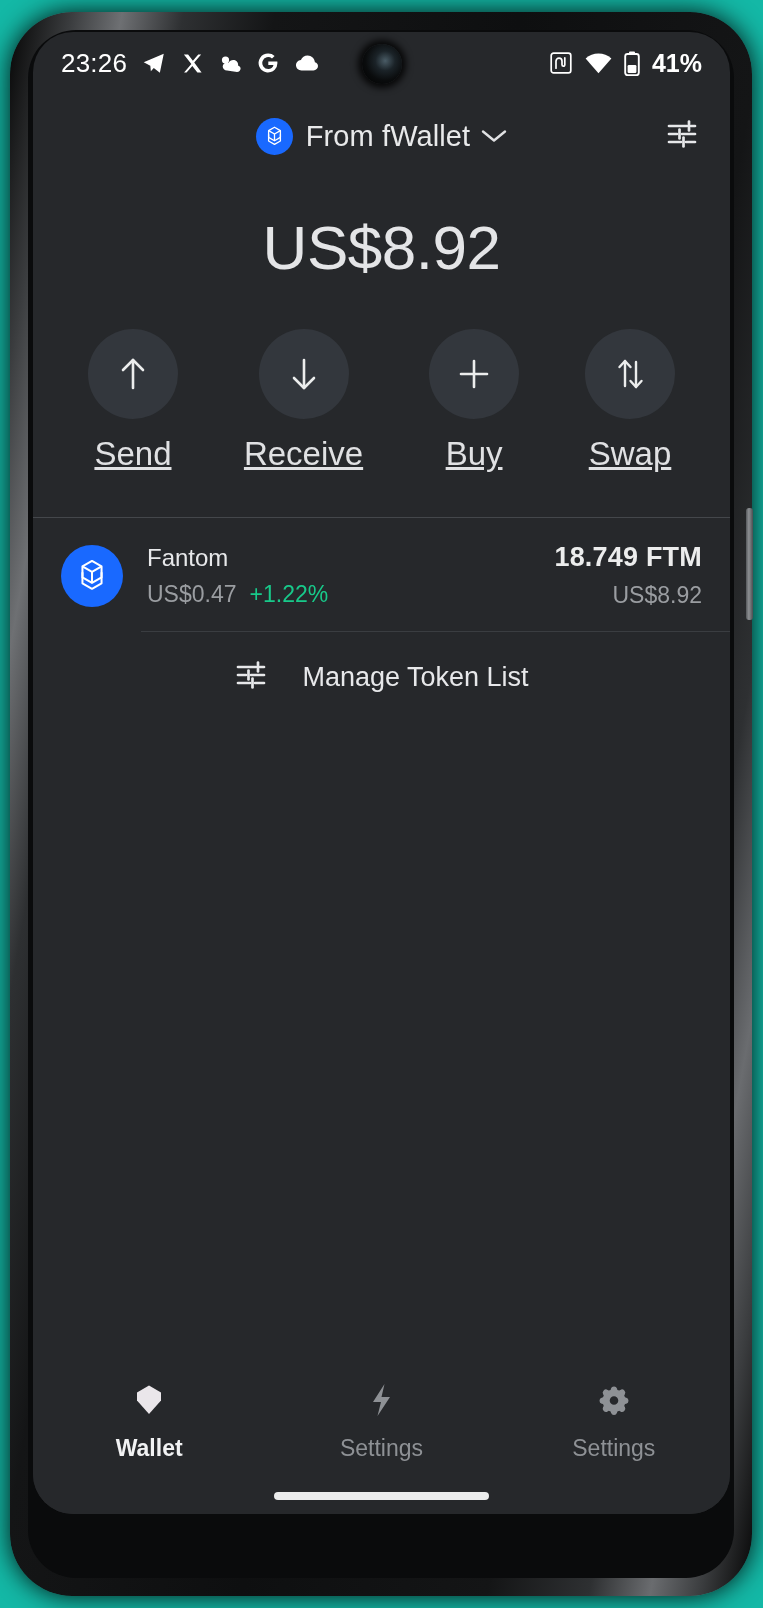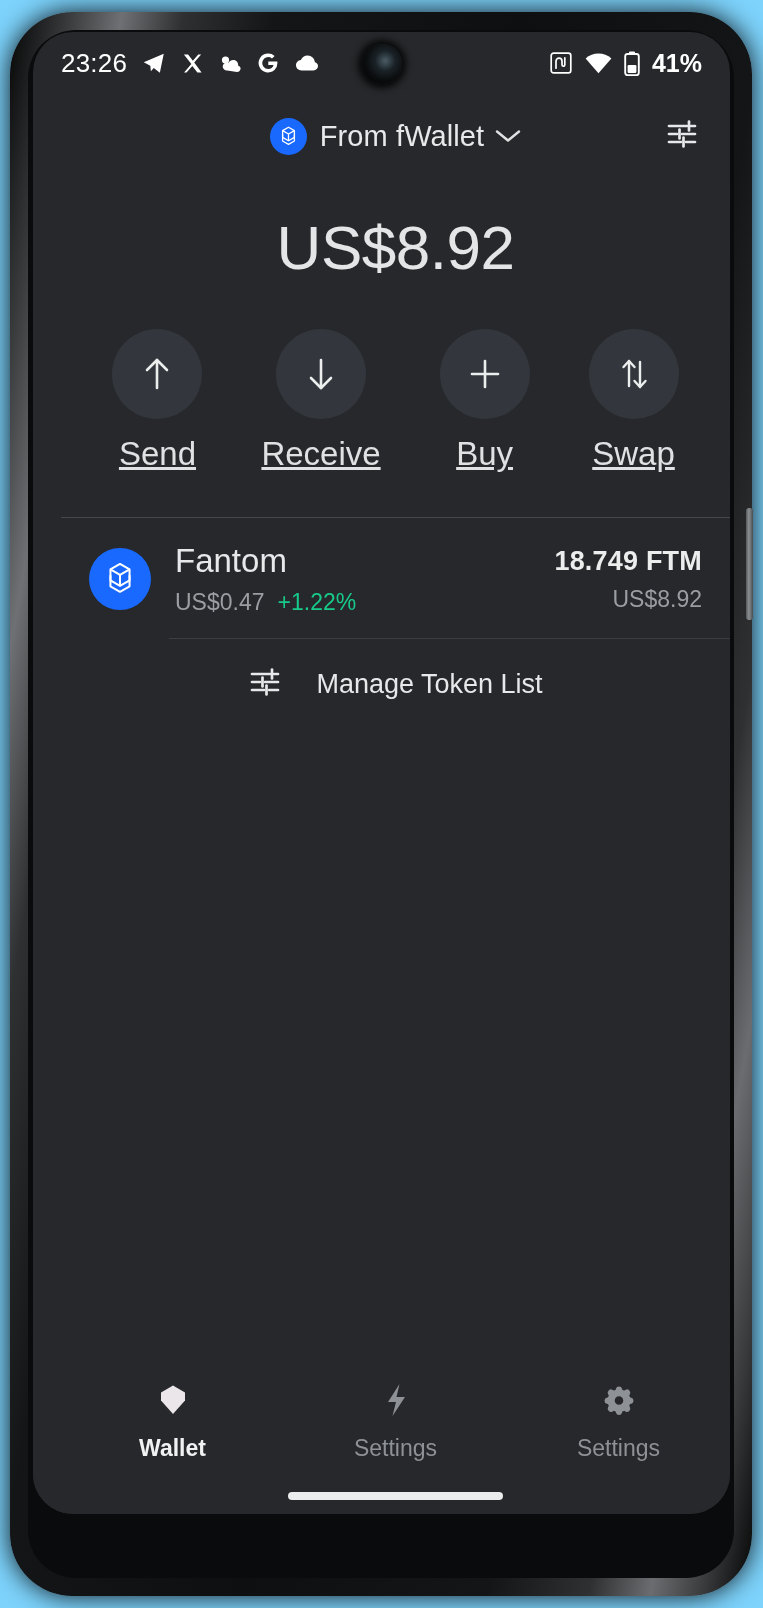--- a/index.html
+++ b/index.html
@@ -2,21 +2,21 @@
 <html><head>
 <meta charset="utf-8">
 <style>
   * { margin:0; padding:0; box-sizing:border-box; }
   html, body {
     width:763px; height:1608px;
     background:#000;
     font-family:"Liberation Sans", sans-serif;
     overflow:hidden;
   }
-  #root { position:relative; width:763px; height:1608px; background:#7dd3fc; }
+  #root { position:relative; width:763px; height:1608px; background:#14b8a6; }
 
   
   .phone-frame{
     position:absolute; left:10px; top:12px;
     width:742px; height:1584px;
     border-radius:62px;
     background:linear-gradient(100deg,#050505 0%,#3a3c3e 6%,#6e7073 11%,#2e3032 17%,#141516 26%,#0e0f10 50%,#141516 74%,#2e3032 84%,#6a6c6f 90%,#3a3c3e 95%,#050505 100%);
     box-shadow:0 0 26px rgba(0,0,0,.9);
   }
   .phone-frame-inner{
@@ -117,21 +117,21 @@
     padding:24px 28px 22px 28px;
     cursor:pointer;
   }
   .token-logo{
     width:62px; height:62px; border-radius:50%;
     background:#1969ff;
     display:flex; align-items:center; justify-content:center;
     flex:none;
   }
   .token-mid{ margin-left:24px; display:flex; flex-direction:column; gap:9px; }
-  .token-name{ font-size:33px; color:#e7e8ea; }
+  .token-name{ font-size:24px; color:#e7e8ea; }
   .token-sub{ display:flex; align-items:baseline; gap:13px; }
   .token-price{ font-size:23px; color:#9a9da1; }
   .token-change{ font-size:23px; color:#18c98a; }
   .token-right{ margin-left:auto; display:flex; flex-direction:column; align-items:flex-end; gap:9px; }
   .token-amount{ font-size:27px; color:#eceded; font-weight:700; letter-spacing:.2px; }
   .token-value{ font-size:23px; color:#9a9da1; }
 
   
   .manage-row{
     display:flex; align-items:center; justify-content:center; gap:34px;
@@ -157,21 +157,20 @@
   .home-indicator{
     width:215px; height:8px; border-radius:4px;
     background:#ebecec;
     margin:20px auto 14px auto;
   }
 
   .app-body{
     height:calc(100% - 62px);
     display:flex; flex-direction:column;
     background:#26282b;
-    padding-left:28px;
   }
 </style>
 </head>
 <body>
 
 <div id="root">
 
   <div class="phone-frame">
     <div class="side-btn power"></div>
     <div class="phone-frame-inner"></div>

